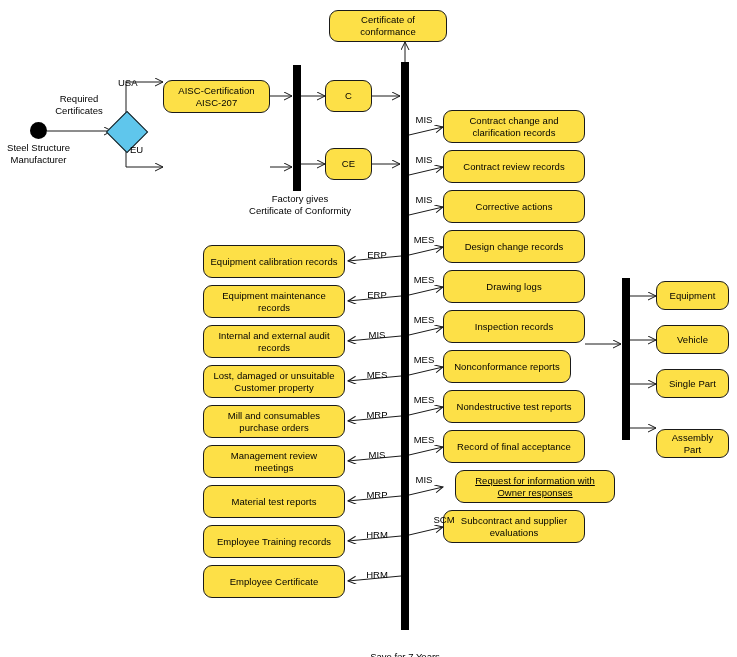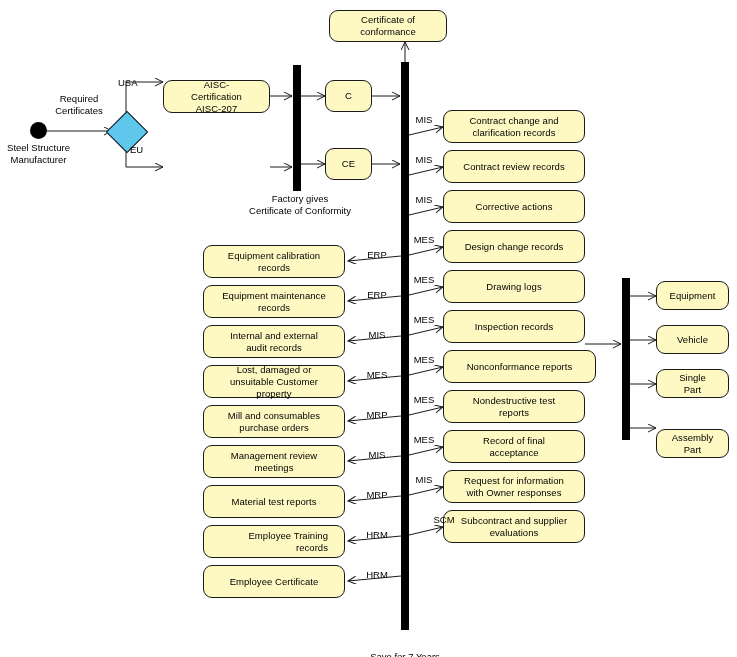--- a/index.html
+++ b/index.html
@@ -22,32 +22,32 @@
     position: absolute;
     left: 0;
     top: 0;
     width: 737px;
     height: 657px;
     pointer-events: none;
   }
   .node {
     position: absolute;
     box-sizing: border-box;
-    background: #fef9c3;
+    background: #fde047;
     border: 1px solid #1a1a1a;
     border-radius: 9px;
     display: flex;
     align-items: center;
     justify-content: center;
     text-align: center;
     color: #000000;
     font-size: 9.5px;
     line-height: 12px;
     letter-spacing: 0.05px;
-    padding: 1px 16px;
+    padding: 1px 6px;
     z-index: 3;
   }
   .bar {
     position: absolute;
     background: #000000;
     z-index: 2;
   }
   .initial-node {
     position: absolute;
     width: 17px;
@@ -184,27 +184,27 @@
       <div class="node" style="left: 443px; top: 150px; width: 142px; height: 33px;">Contract review records</div>
       <div class="edge-label" style="left: 409px; top: 154px; width: 30px; text-align: center;">MIS</div>
       <div class="node" style="left: 443px; top: 190px; width: 142px; height: 33px;">Corrective actions</div>
       <div class="edge-label" style="left: 409px; top: 194px; width: 30px; text-align: center;">MIS</div>
       <div class="node" style="left: 443px; top: 230px; width: 142px; height: 33px;">Design change records</div>
       <div class="edge-label" style="left: 409px; top: 234px; width: 30px; text-align: center;">MES</div>
       <div class="node" style="left: 443px; top: 270px; width: 142px; height: 33px;">Drawing logs</div>
       <div class="edge-label" style="left: 409px; top: 274px; width: 30px; text-align: center;">MES</div>
       <div class="node" style="left: 443px; top: 310px; width: 142px; height: 33px;">Inspection records</div>
       <div class="edge-label" style="left: 409px; top: 314px; width: 30px; text-align: center;">MES</div>
-      <div class="node" style="left: 443px; top: 350px; width: 153px; height: 33px;">Nonconformance reports</div>
+      <div class="node" style="left: 443px; top: 350px; width: 128px; height: 33px;">Nonconformance reports</div>
       <div class="edge-label" style="left: 409px; top: 354px; width: 30px; text-align: center;">MES</div>
       <div class="node" style="left: 443px; top: 390px; width: 142px; height: 33px;">Nondestructive test reports</div>
       <div class="edge-label" style="left: 409px; top: 394px; width: 30px; text-align: center;">MES</div>
       <div class="node" style="left: 443px; top: 430px; width: 142px; height: 33px;">Record of final acceptance</div>
       <div class="edge-label" style="left: 409px; top: 434px; width: 30px; text-align: center;">MES</div>
-      <div class="node" style="left: 443px; top: 470px; width: 142px; height: 33px;">Request for information with Owner responses</div>
+      <div class="node" style="left: 455px; top: 470px; width: 160px; height: 33px; text-decoration: underline;">Request for information with Owner responses</div>
       <div class="edge-label" style="left: 409px; top: 474px; width: 30px; text-align: center;">MIS</div>
       <div class="node" style="left: 443px; top: 510px; width: 142px; height: 33px;">Subcontract and supplier evaluations</div>
       <div class="edge-label" style="left: 429px; top: 514px; width: 30px; text-align: center;">SCM</div>
     </div>
 
   <div id="left-col">
       <div class="node" style="left: 203px; top: 245px; width: 142px; height: 33px;">Equipment calibration records</div>
       <div class="edge-label" style="left: 358px; top: 249px; width: 38px; text-align: center;">ERP</div>
       <div class="node" style="left: 203px; top: 285px; width: 142px; height: 33px;">Equipment maintenance records</div>
       <div class="edge-label" style="left: 358px; top: 289px; width: 38px; text-align: center;">ERP</div>

